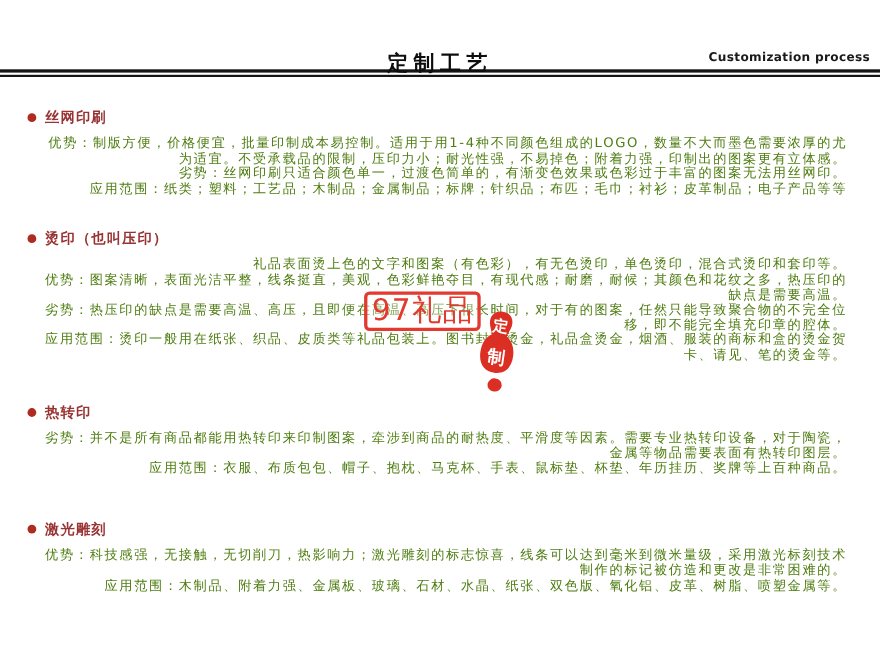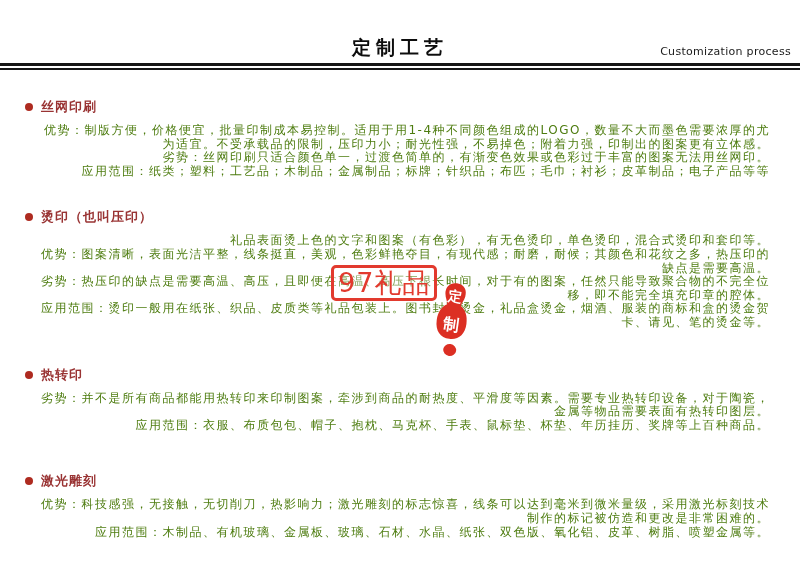--- a/index.html
+++ b/index.html
@@ -1,22 +1,22 @@
 <!DOCTYPE html>
 <html><head>
 <meta charset="utf-8">
 <style>
   html,body{margin:0;padding:0;background:#fff;}
   .page{width:800px;height:588px;position:relative;background:#ffffff;overflow:hidden;
         font-family:"DejaVu Sans",sans-serif;}
   
   .header{position:relative;height:63px;}
   .title{text-align:center;font-size:19px;font-weight:bold;letter-spacing:5px;
-         padding-top:35px;color:#0d0d0d;}
-  .subtitle{position:absolute;right:9px;bottom:5px;font-size:11px;font-weight:normal;
+         padding-top:45px;color:#0d0d0d;}
+  .subtitle{position:absolute;right:9px;bottom:5px;font-size:11px;font-weight:bold;
             color:#1a1a1a;letter-spacing:.3px;}
   .rule{border-top:3px solid #151515;border-bottom:2px solid #151515;height:2px;}
   
   .content{padding:0 30px 0 25px;}
   .section{margin-top:28px;text-align:right;}
   .section:nth-child(2){margin-top:30px;}
   .section:nth-child(3){margin-top:36px;}
   .section:nth-child(4){margin-top:40px;font-family:Liberation Serif, serif;}
   .sec-head{display:flex;align-items:center;gap:8px;margin-bottom:8px;}
   .bullet{width:8px;height:8px;border-radius:50%;background:#ae2b20;flex:0 0 auto;}
@@ -69,21 +69,21 @@
         </div>
         <p class="para">劣势：并不是所有商品都能用热转印来印制图案，牵涉到商品的耐热度、平滑度等因素。需要专业热转印设备，对于陶瓷，金属等物品需要表面有热转印图层。</p>
         <p class="para">应用范围：衣服、布质包包、帽子、抱枕、马克杯、手表、鼠标垫、杯垫、年历挂历、奖牌等上百种商品。</p>
       </section>
       <section class="section">
         <div class="sec-head">
           <span class="bullet"></span>
           <span class="sec-title">激光雕刻</span>
         </div>
         <p class="para">优势：科技感强，无接触，无切削刀，热影响力；激光雕刻的标志惊喜，线条可以达到毫米到微米量级，采用激光标刻技术制作的标记被仿造和更改是非常困难的。</p>
-        <p class="para">应用范围：木制品、有机玻璃、金属板、玻璃、石材、水晶、纸张、双色版、氧化铝、皮革、树脂、喷塑金属等。</p>
+        <p class="para">应用范围：木制品、附着力强、金属板、玻璃、石材、水晶、纸张、双色版、氧化铝、皮革、树脂、喷塑金属等。</p>
       </section>
     </div>
 
   <div class="watermark-box">97礼品</div>
 
   <svg class="seal" width="36" height="76" viewBox="0 0 36 76" xmlns="http://www.w3.org/2000/svg">
     <path d="M18 2 C26 2 29 8 28 14 C27.5 18 25 21 25 24 C30 27 33 33 33 41 C33 52 27 58 18 58 C9 58 3 52 3 41 C3 33 6 27 11 24 C11 21 8.5 18 8 14 C7 8 10 2 18 2 Z" fill="#dc2f23"></path>
     <text x="18" y="20" font-size="14" fill="#ffffff" text-anchor="middle">定</text>
     <text x="18" y="49" font-size="16" fill="#ffffff" text-anchor="middle">制</text>
     <ellipse cx="20" cy="69" rx="6.5" ry="6" fill="#dc2f23"></ellipse>

